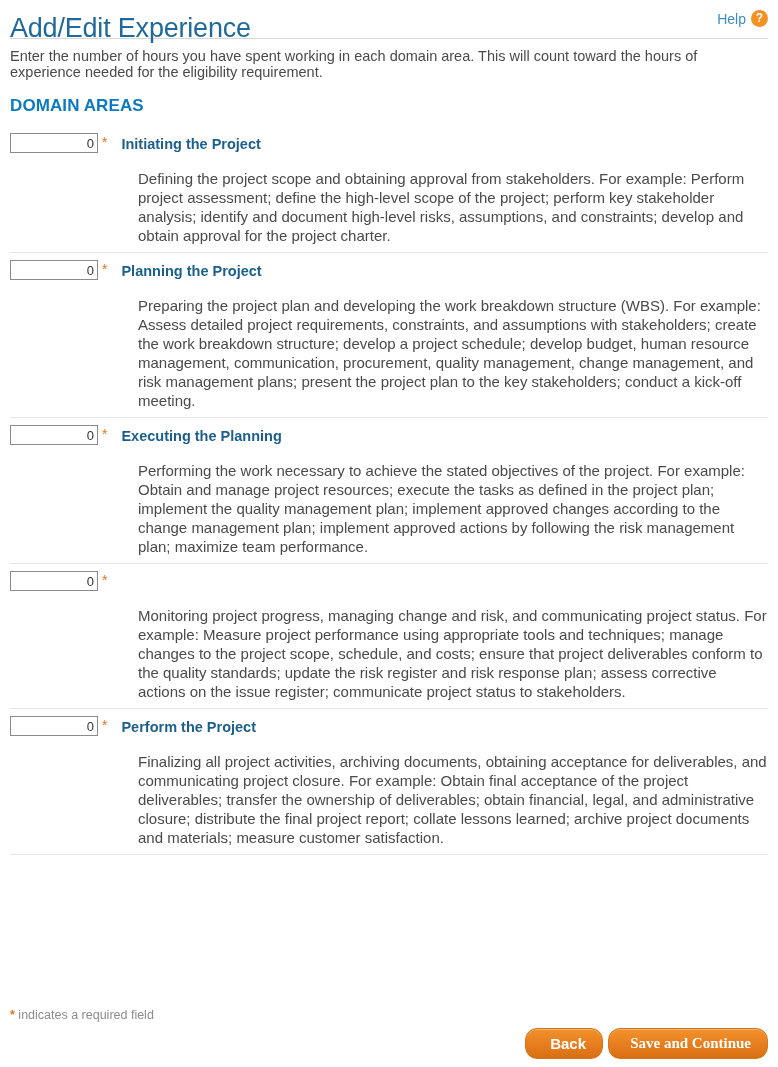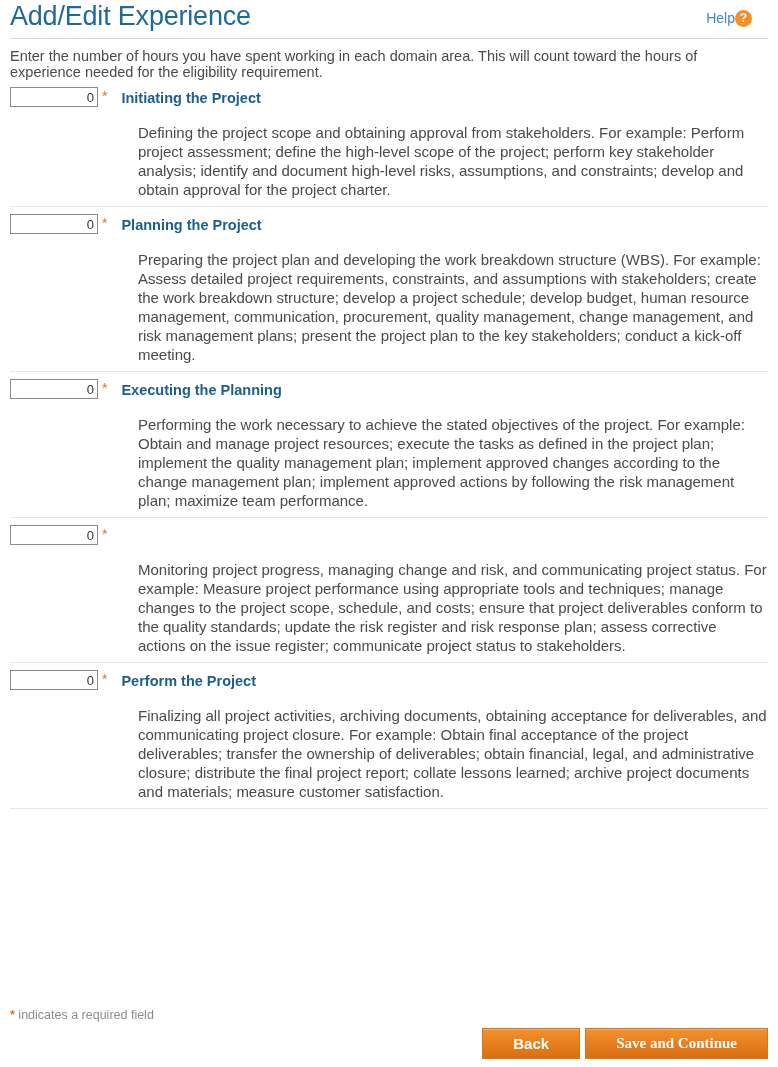--- a/index.html
+++ b/index.html
@@ -20,38 +20,40 @@
     position: relative;
     width: 778px;
     height: 1067px;
     box-sizing: border-box;
     padding: 0 10px;
   }
 
   
   .header {
     position: relative;
-    padding-top: 0;
+    padding-top: 12px;
     height: 38px;
     box-sizing: border-box;
   }
   .page-title {
     font-size: 27px;
     font-weight: normal;
     color: #1f6a9a;
     letter-spacing: -0.2px;
     line-height: 32px;
     margin: 0;
     display: inline-block;
   }
   .help-wrap {
     position: absolute;
-    right: 16px;
+    right: 0;
     top: 10px;
     display: flex;
+    align-items: center;
+    gap: 5px;
   }
   .help-link {
     font-size: 14px;
     color: #3c8dc5;
     text-decoration: none;
     cursor: pointer;
   }
   .help-icon {
     width: 17px;
     height: 17px;
@@ -157,27 +159,27 @@
     font-weight: bold;
   }
   .btn-row {
     display: flex;
     justify-content: flex-end;
     gap: 5px;
     margin-top: 6px;
   }
   .btn {
     border: 1px solid #d4761c;
-    border-radius: 0;
+    border-radius: 12px;
     background: linear-gradient(to bottom, #f0932f 0%, #e98020 45%, #d86f12 100%);
     color: #ffffff;
     font-family: "Liberation Sans", sans-serif;
     font-size: 15px;
     font-weight: bold;
-    padding: 0 30px;
+    padding: 0 16px;
     height: 31px;
     line-height: 29px;
     cursor: pointer;
     text-align: right;
     box-shadow: inset 0 1px 0 rgba(255,255,255,0.28);
   }
   .btn-back { min-width: 78px; }
   .btn-save { min-width: 160px; font-family: Liberation Serif, serif; }
 </style>
 </head>
@@ -189,20 +191,21 @@
     <h1 class="page-title">Add/Edit Experience</h1>
     <div class="help-wrap">
       <span class="help-link">Help</span>
       <span class="help-icon">?</span>
     </div>
   </div>
   <hr class="title-rule">
 
   <p class="intro">Enter the number of hours you have spent working in each domain area. This will count toward the hours of experience needed for the eligibility requirement.</p>
 
+  <div class="section-heading">DOMAIN AREAS</div>
 
   <div class="domain">
     <div class="domain-top">
       <input class="hours-input" type="text" value="0" style="">
       <span class="req-star">*</span>
       <span class="domain-label">Initiating the Project</span>
     </div>
     <p class="domain-desc">Defining the project scope and obtaining approval from stakeholders. For example: Perform project assessment; define the high-level scope of the project; perform key stakeholder analysis; identify and document high-level risks, assumptions, and constraints; develop and obtain approval for the project charter.</p>
   </div>
 

